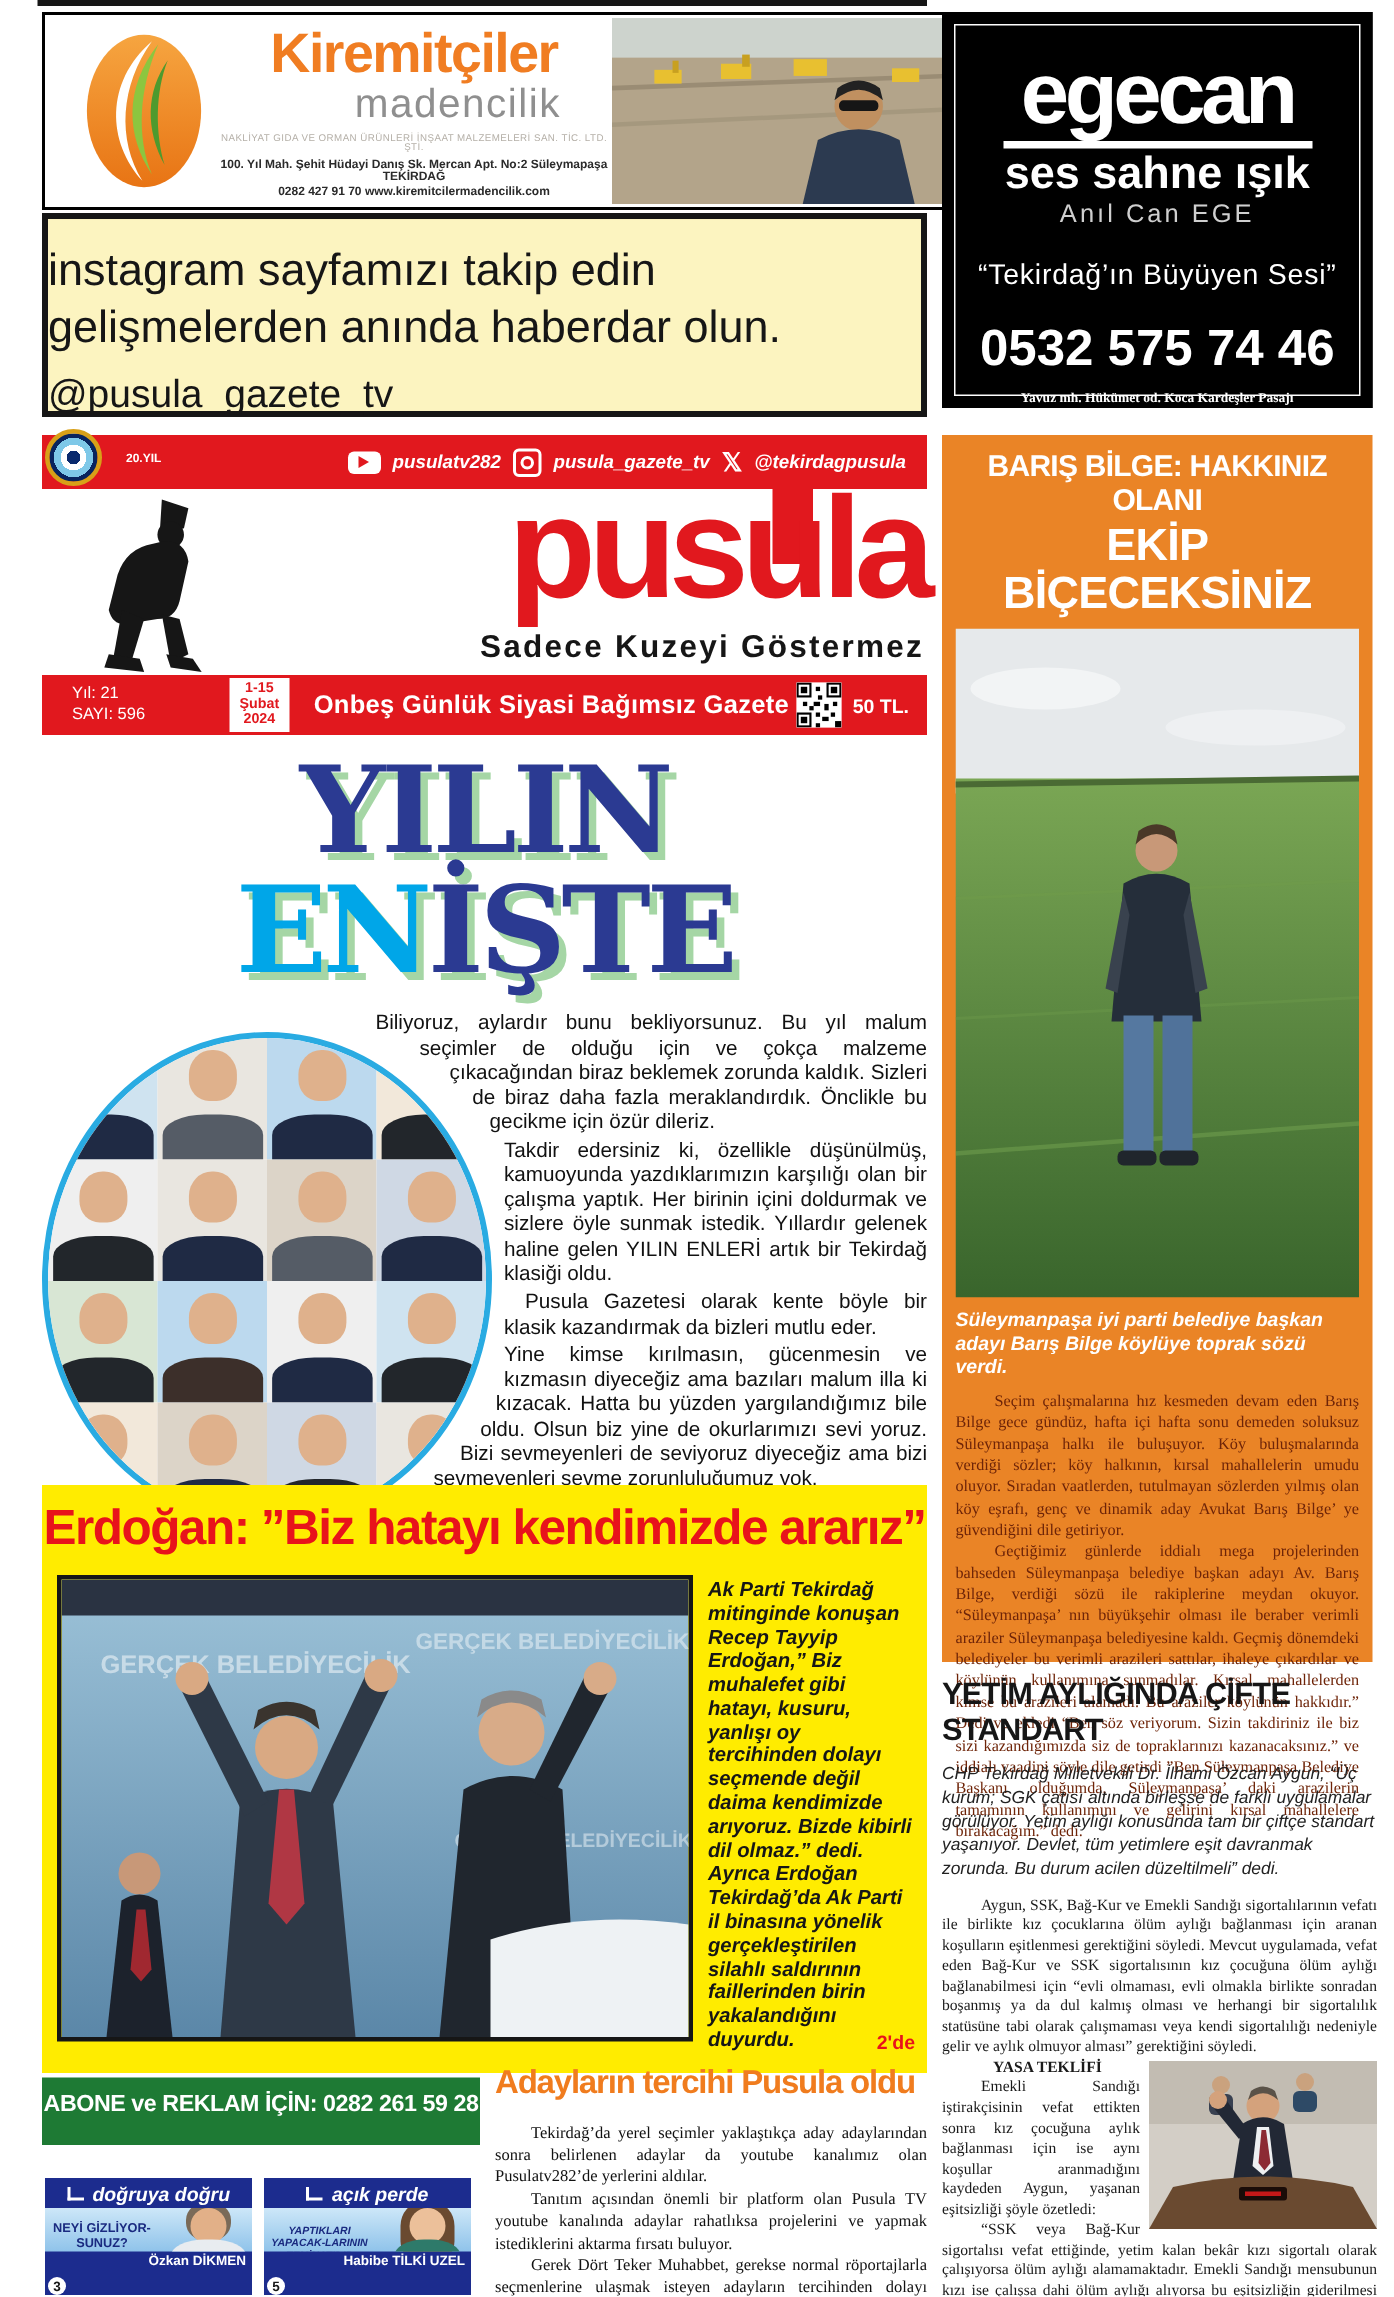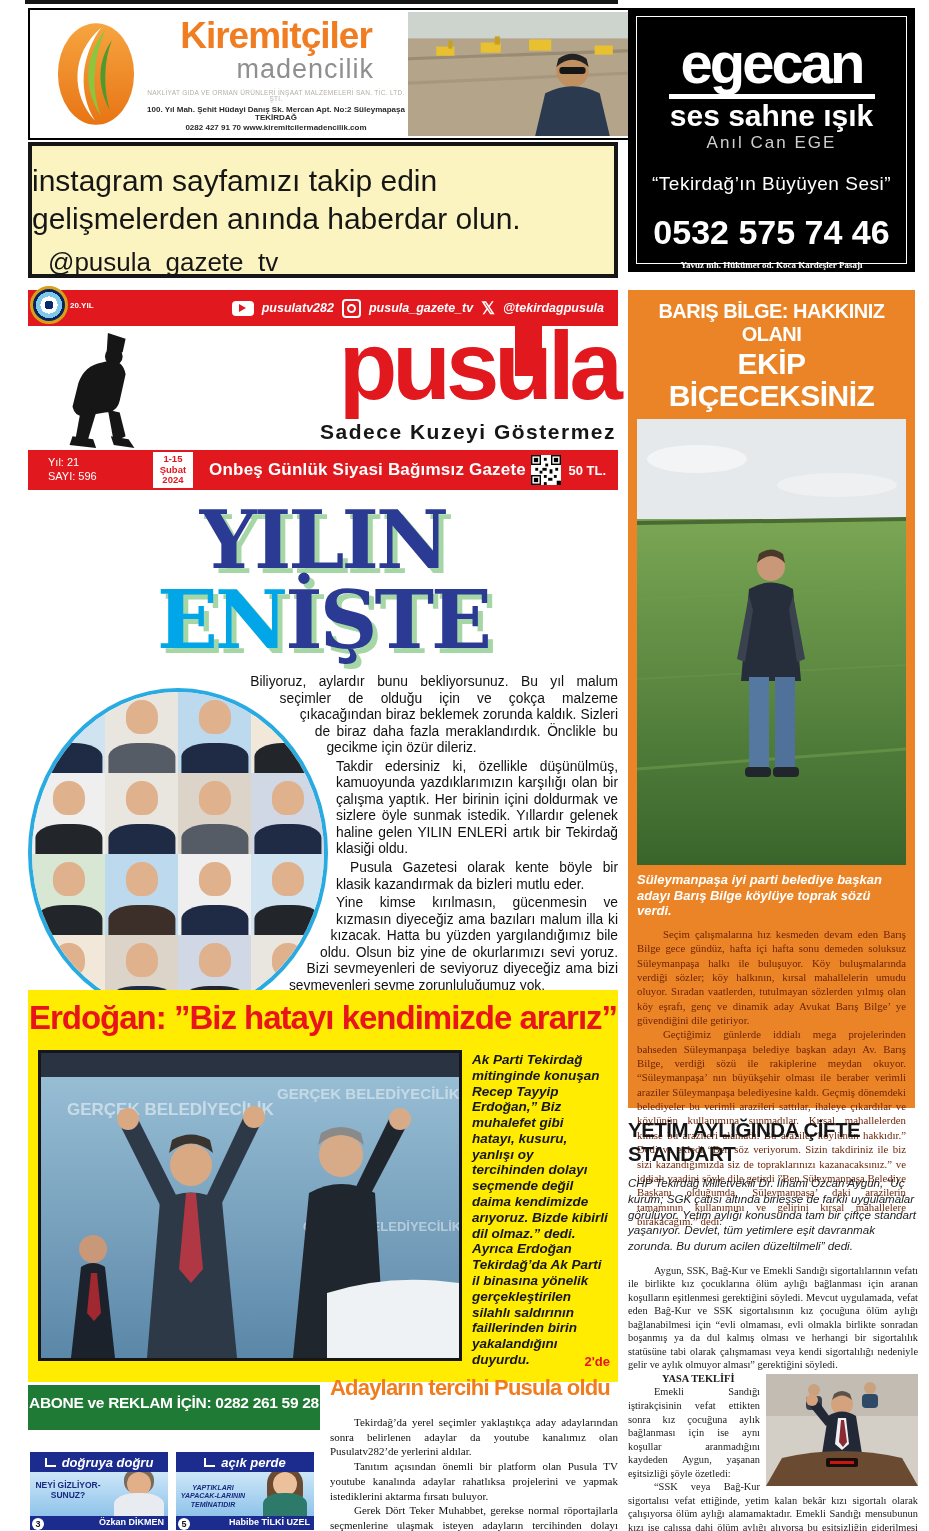--- a/index.html
+++ b/index.html
@@ -18,39 +18,39 @@
   .km-sub{font-size:27px;color:#8f8f8f;letter-spacing:1px;margin-top:2px;text-align:right;padding-right:34px;}
   .km-l1{font-size:6.5px;color:#b5b0a8;margin-top:7px;letter-spacing:.3px;}
   .km-l2{font-size:8px;color:#2a2a2a;font-weight:bold;margin-top:3px;}
   .km-l3{font-size:8px;color:#2a2a2a;font-weight:bold;margin-top:2px;}
   .km-photo{flex:0 0 224px;width:224px;height:124px;}
 
   
   .ad-insta{position:absolute;left:28px;top:142px;width:590px;height:136px;background:#fcf4c0;
             border:4px solid #161616;box-sizing:border-box;text-align:left;padding-top:16px;}
   .insta-l1,.insta-l2{font-size:30px;color:#161616;line-height:1.25;}
-  .insta-handle{font-size:26px;color:#161616;margin-top:10px;padding-left:16px;}
+  .insta-handle{font-size:26px;color:#161616;margin-top:10px;}
 
   
   .ad-ege{position:absolute;left:628px;top:8px;width:287px;height:264px;background:#000;color:#fff;
           text-align:center;box-shadow:inset 0 0 0 1px #000, inset 0 0 0 8px #000, inset 0 0 0 9px #fff;}
   .ege-title{font-size:58px;font-weight:900;letter-spacing:-3px;line-height:1;margin-top:26px;}
   .ege-rule{width:206px;height:5px;background:#fff;margin:2px auto 2px;}
   .ege-sub{font-size:30px;font-weight:bold;letter-spacing:0;line-height:1;}
   .ege-person{font-size:17px;font-weight:300;color:#cfcfcf;margin-top:2px;letter-spacing:2px;}
   .ege-slogan{font-size:19px;margin-top:20px;letter-spacing:.5px;}
   .ege-phone{font-size:34px;font-weight:900;margin-top:18px;letter-spacing:0;}
   .ege-ad1,.ege-ad2{font-family:"Liberation Serif",serif;font-size:9px;font-weight:bold;margin-top:2px;}
   .ege-ad1{margin-top:8px;}
 
   
   .masthead{position:absolute;left:28px;top:290px;width:590px;height:200px;}
   .mh-social{position:absolute;left:0;top:0;width:100%;height:36px;background:#e1181e;
              display:flex;align-items:center;justify-content:flex-end;gap:8px;padding-right:14px;box-sizing:border-box;}
-  .mh-eye{position:absolute;left:2px;top:-4px;display:flex;align-items:center;gap:2px;}
+  .mh-eye{position:absolute;left:2px;top:-4px;display:flex;align-items:center;gap:16px;}
   .eye{width:32px;height:32px;border-radius:50%;border:3px solid #d8a018;
        background:radial-gradient(circle,#0a2a6e 0 20%,#fff 20% 38%,#7ec8e8 38% 58%,#08245e 58% 100%);}
   .eye-label{color:#fff;font-size:8px;font-weight:bold;}
   .soc-handle{color:#fff;font-size:12.5px;font-style:italic;font-weight:bold;}
   .yt-icon{width:22px;height:15px;background:#fff;border-radius:4px;display:inline-flex;align-items:center;justify-content:center;}
   .yt-icon i{display:block;width:0;height:0;border-left:7px solid #e1181e;border-top:4.5px solid transparent;border-bottom:4.5px solid transparent;}
   .ig-icon{width:15px;height:15px;border:2px solid #fff;border-radius:4px;position:relative;}
   .ig-icon::before{content:'';position:absolute;left:3px;top:3px;width:5px;height:5px;border:2px solid #fff;border-radius:50%;}
   .x-icon{color:#fff;font-size:17px;font-weight:900;font-style:normal;}
   .mh-lstem{position:absolute;left:487px;top:34px;width:27px;height:52px;background:#e1181e;}
@@ -117,21 +117,21 @@
   .yetim-photo{float:right;width:152px;height:112px;margin:2px 0 4px 6px;}
 
   
   .abone{position:absolute;left:28px;top:1385px;width:292px;height:45px;background:#1e7a34;color:#fff;
          text-align:center;font-size:15.5px;font-weight:900;padding-top:9px;box-sizing:border-box;letter-spacing:-.3px;}
   .colbox{position:absolute;top:1452px;width:138px;height:78px;background:#1c2c8e;}
   .colbox.c1{left:30px;} .colbox.c2{left:176px;}
   .col-head{height:20px;color:#fff;font-size:13px;font-style:italic;font-weight:bold;
             display:flex;align-items:center;justify-content:center;gap:6px;}
   .corner{width:9px;height:7px;border-left:2px solid #fff;border-bottom:2px solid #fff;display:inline-block;}
-  .col-body{position:relative;height:44px;background:linear-gradient(180deg,#cde7f8,#8fc3ea);overflow:hidden;}
+  .col-body{position:relative;height:29px;background:linear-gradient(180deg,#cde7f8,#8fc3ea);overflow:hidden;}
   .col-quote{position:absolute;left:2px;top:8px;width:72px;font-size:8.5px;font-weight:800;color:#1a2a80;
              text-align:center;line-height:1.2;}
   .c2 .col-quote{font-size:7px;font-style:italic;top:12px;width:70px;}
   .col-photo{position:absolute;right:0;top:-6px;width:58px;height:50px;}
   .ph-hair{position:absolute;left:14px;top:2px;width:30px;height:26px;border-radius:46%;background:#7a6a58;}
   .ph-face{position:absolute;left:17px;top:6px;width:24px;height:24px;border-radius:50%;background:#e2b088;}
   .ph-torso{position:absolute;left:4px;top:27px;width:50px;height:24px;border-radius:45% 45% 0 0;background:#e8ecf0;}
   .c2 .ph-hair{background:#6a4a30;height:40px;width:36px;left:11px;border-radius:40% 40% 35% 35%;}
   .c2 .ph-face{background:#ecc09a;}
   .c2 .ph-torso{background:#2e7a6a;width:44px;left:7px;}

